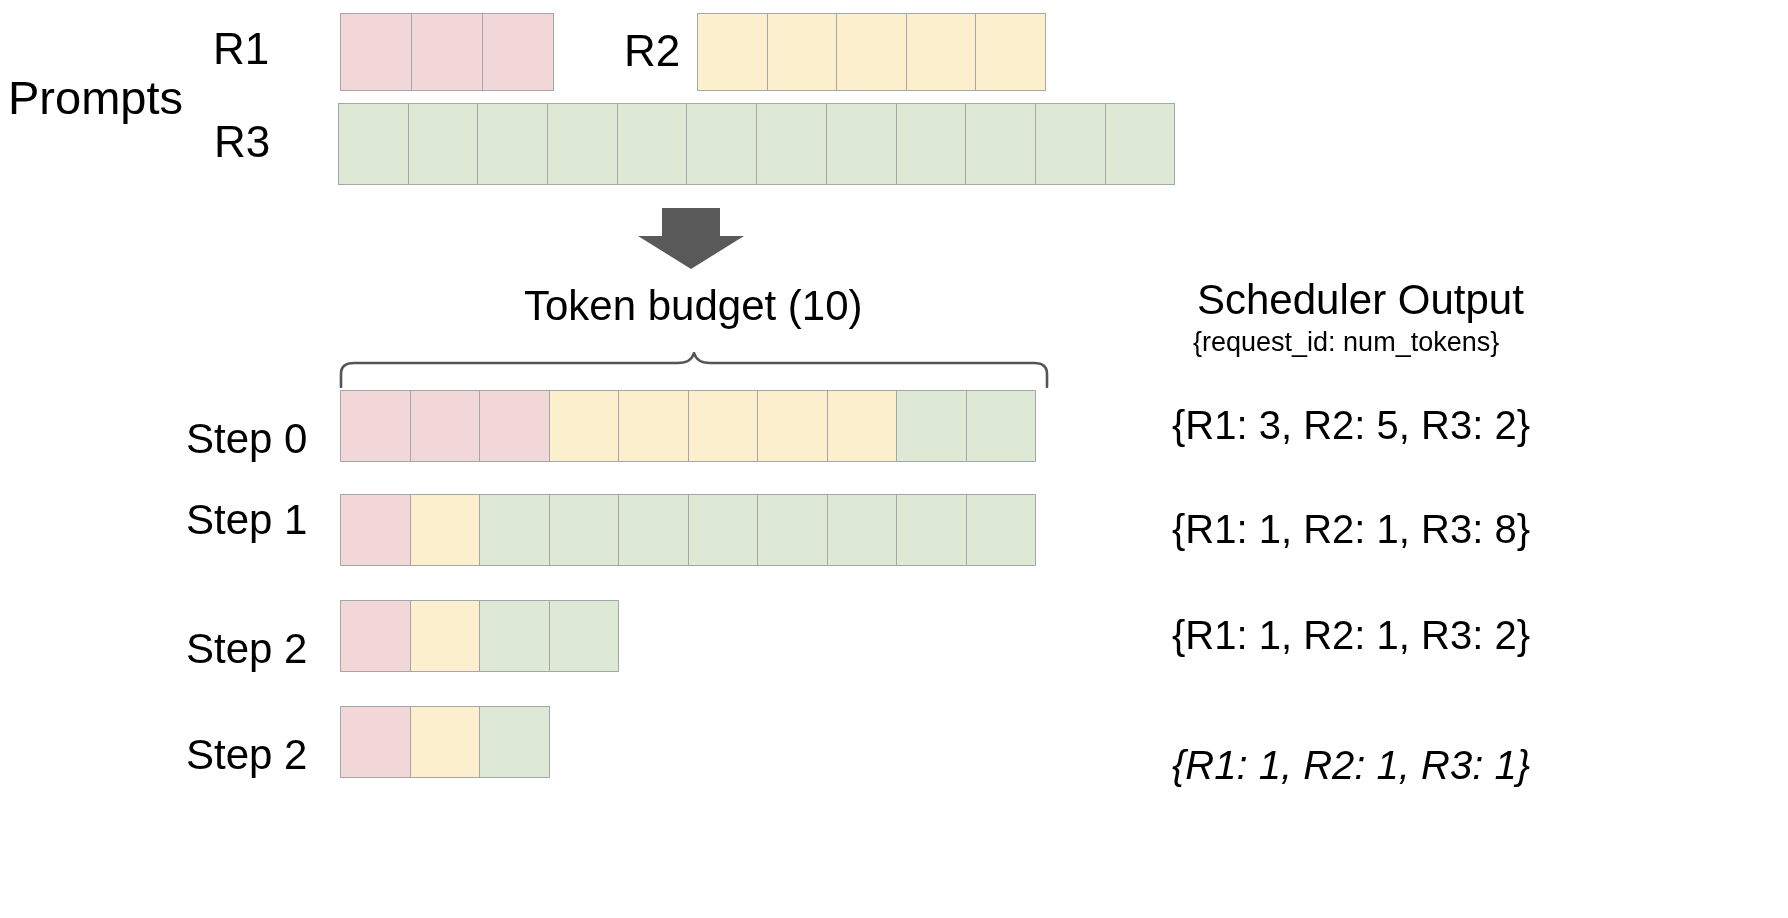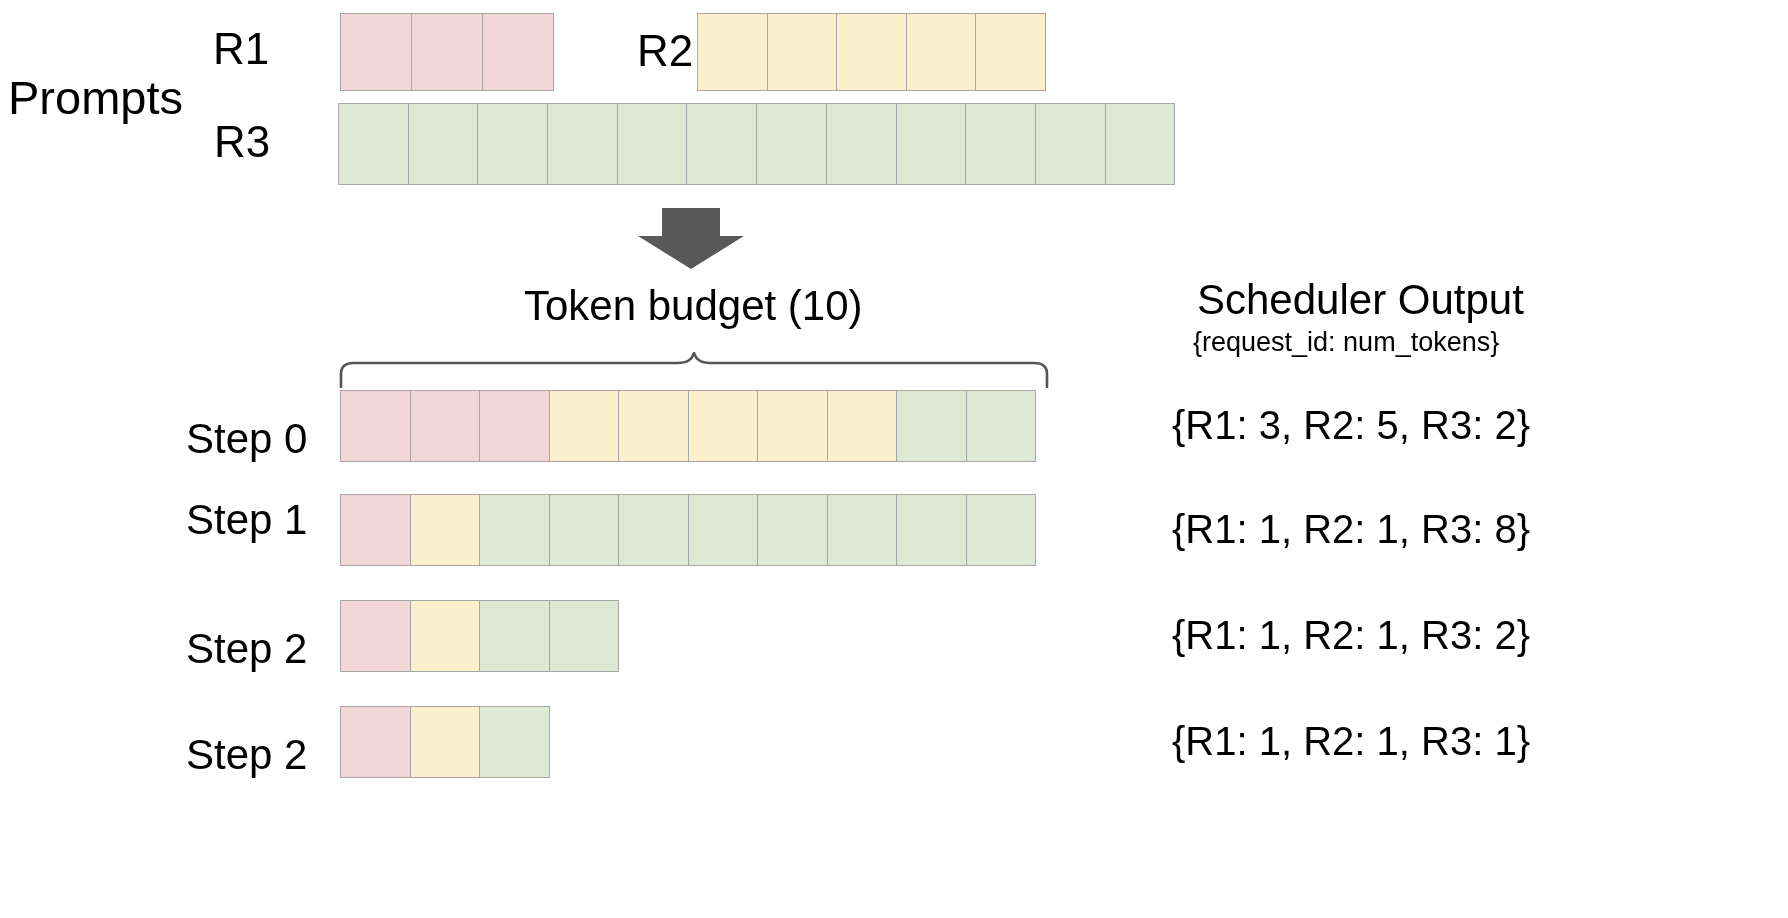--- a/index.html
+++ b/index.html
@@ -29,21 +29,21 @@
   .prompts-label {
     left: 8px;
     top: 74px;
     font-size: 47px;
     text-align: right;
   }
   .row-label {
     font-size: 44px;
   }
   .r1-label { left: 213px; top: 27px; }
-  .r2-label { left: 624px; top: 29px; margin-left: 13px; }
+  .r2-label { left: 624px; top: 29px; }
   .r3-label { left: 214px; top: 120px; }
 
   
   .token-row {
     position: absolute;
     display: flex;
     box-sizing: content-box;
   }
   .cell {
     box-sizing: border-box;
@@ -113,21 +113,21 @@
     top: 329px;
     font-size: 27px;
   }
   .sched-out {
     font-size: 40px;
     left: 1172px;
   }
   #out-0 { top: 405px; }
   #out-1 { top: 509px; }
   #out-2 { top: 615px; }
-  #out-3 { top: 721px; }
+  #out-3 { top: 745px; font-style: italic; }
 </style>
 </head>
 <body>
 
 <div id="stage">
 
   <div class="lbl prompts-label">Prompts</div>
 
   <div class="lbl row-label r1-label">R1</div>
   <div class="token-row" id="row-r1">

